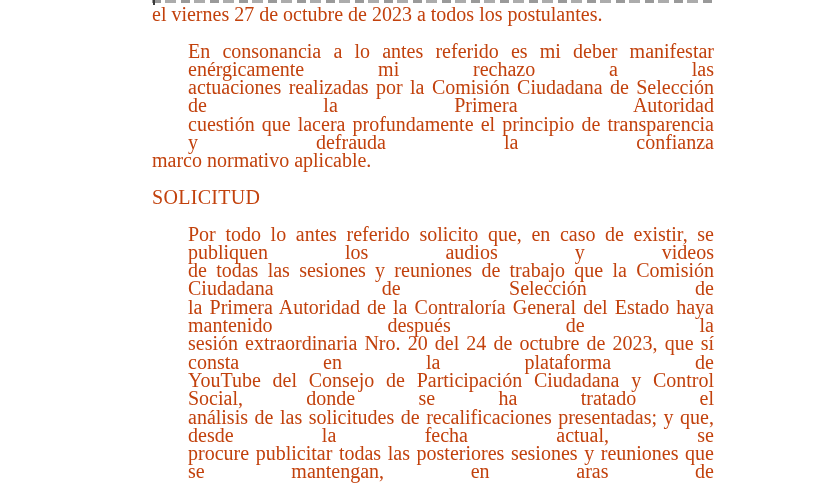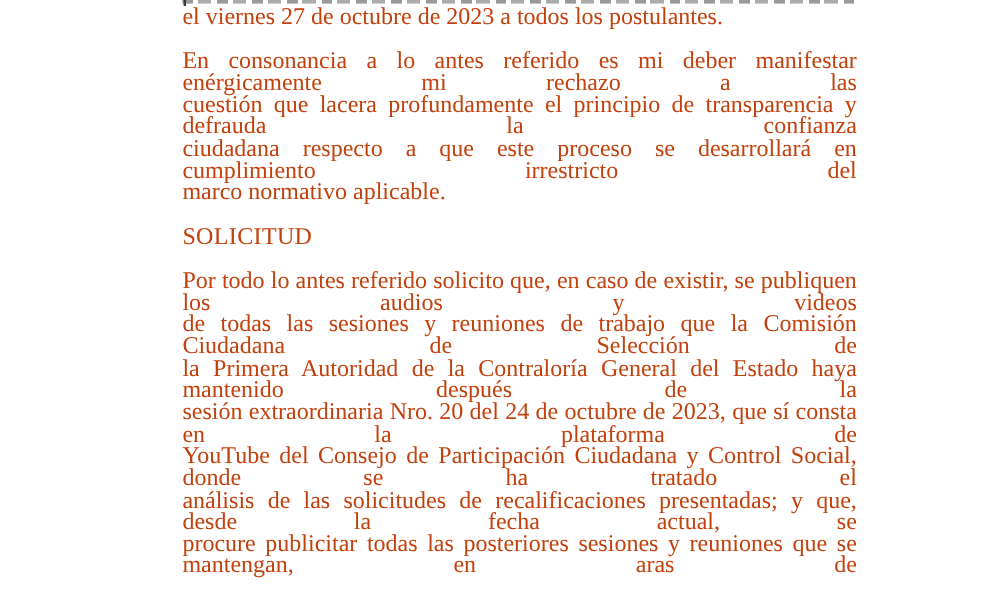--- a/index.html
+++ b/index.html
@@ -28,20 +28,21 @@
   .block {
     margin: 0 0 18.3px 0;
   }
   .tline {
     text-align: left;
     white-space: normal;
   }
   .tline.just {
     text-align: justify;
     text-align-last: justify;
+    margin-left: 36px;
   }
   .heading {
     font-weight: normal;
     letter-spacing: 0.3px;
   }
   
   .clipped-remnant {
     position: absolute;
     left: 152px;
     top: 0;
@@ -72,22 +73,22 @@
 </div>
 
 <div class="doc-column">
 
   <div class="block">
       <div class="tline">el viernes 27 de octubre de 2023 a todos los postulantes.</div>
     </div>
 
   <div class="block">
       <div class="tline just">En consonancia a lo antes referido es mi deber manifestar enérgicamente mi rechazo a las</div>
+      <div class="tline just">actuaciones realizadas por la Comisión Ciudadana de Selección de la Primera Autoridad</div>
       <div class="tline just">cuestión que lacera profundamente el principio de transparencia y defrauda la confianza</div>
-      <div class="tline just">ciudadana respecto a que este proceso se desarrollará en cumplimiento irrestricto del</div>
       <div class="tline">marco normativo aplicable.</div>
     </div>
 
   <div class="block heading">SOLICITUD</div>
 
   <div class="block">
       <div class="tline just">Por todo lo antes referido solicito que, en caso de existir, se publiquen los audios y videos</div>
       <div class="tline just">de todas las sesiones y reuniones de trabajo que la Comisión Ciudadana de Selección de</div>
       <div class="tline just">la Primera Autoridad de la Contraloría General del Estado haya mantenido después de la</div>
       <div class="tline just">sesión extraordinaria Nro. 20 del 24 de octubre de 2023, que sí consta en la plataforma de</div>

